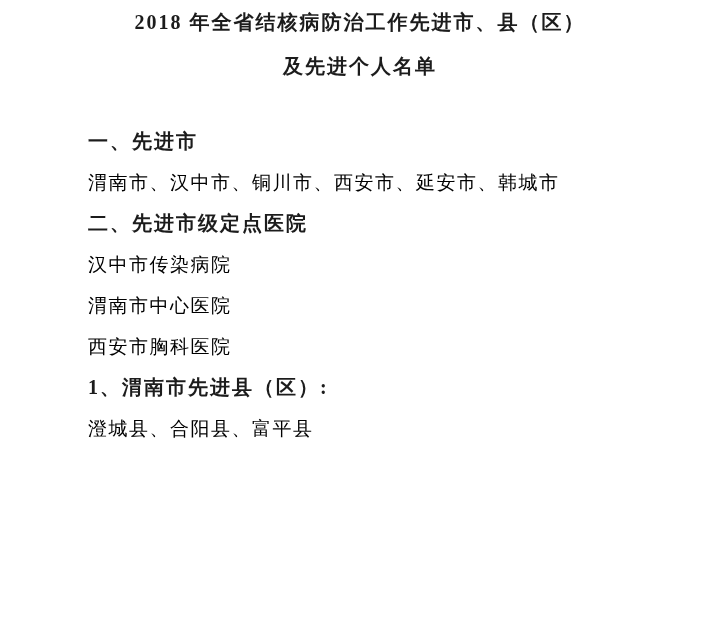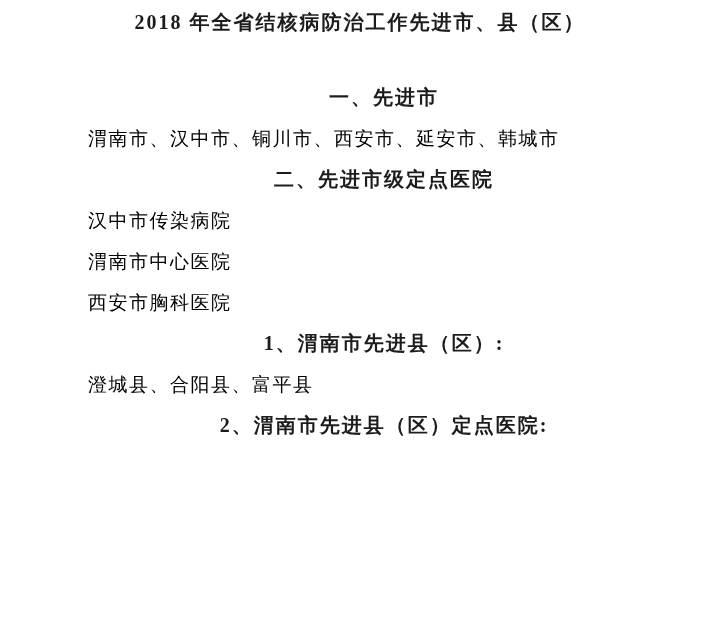--- a/index.html
+++ b/index.html
@@ -36,39 +36,38 @@
     height: 41px;
     line-height: 41px;
     font-size: 19px;
     letter-spacing: 1.5px;
     white-space: nowrap;
   }
   .line.heading {
     font-weight: 700;
     font-size: 20px;
     letter-spacing: 2px;
-    text-align: center;
   }
   .line.body {
     font-weight: 400;
     color: #000000;
   }
 </style>
 </head>
 <body>
 
 <div class="page">
   <div class="title-block">
     <div class="title-line">2018 年全省结核病防治工作先进市、县（区）</div>
+    <div class="title-line">及先进个人名单</div>
   </div>
 
   <div class="sections">
     <div class="line heading">一、先进市</div>
     <div class="line body">渭南市、汉中市、铜川市、西安市、延安市、韩城市</div>
     <div class="line heading">二、先进市级定点医院</div>
     <div class="line body">汉中市传染病院</div>
     <div class="line body">渭南市中心医院</div>
     <div class="line body">西安市胸科医院</div>
     <div class="line heading">1、渭南市先进县（区）:</div>
     <div class="line body">澄城县、合阳县、富平县</div>
-    <div class="line heading">2、渭南市先进县（区）定点医院:</div>
   </div>
 </div>
 
 </body></html>

